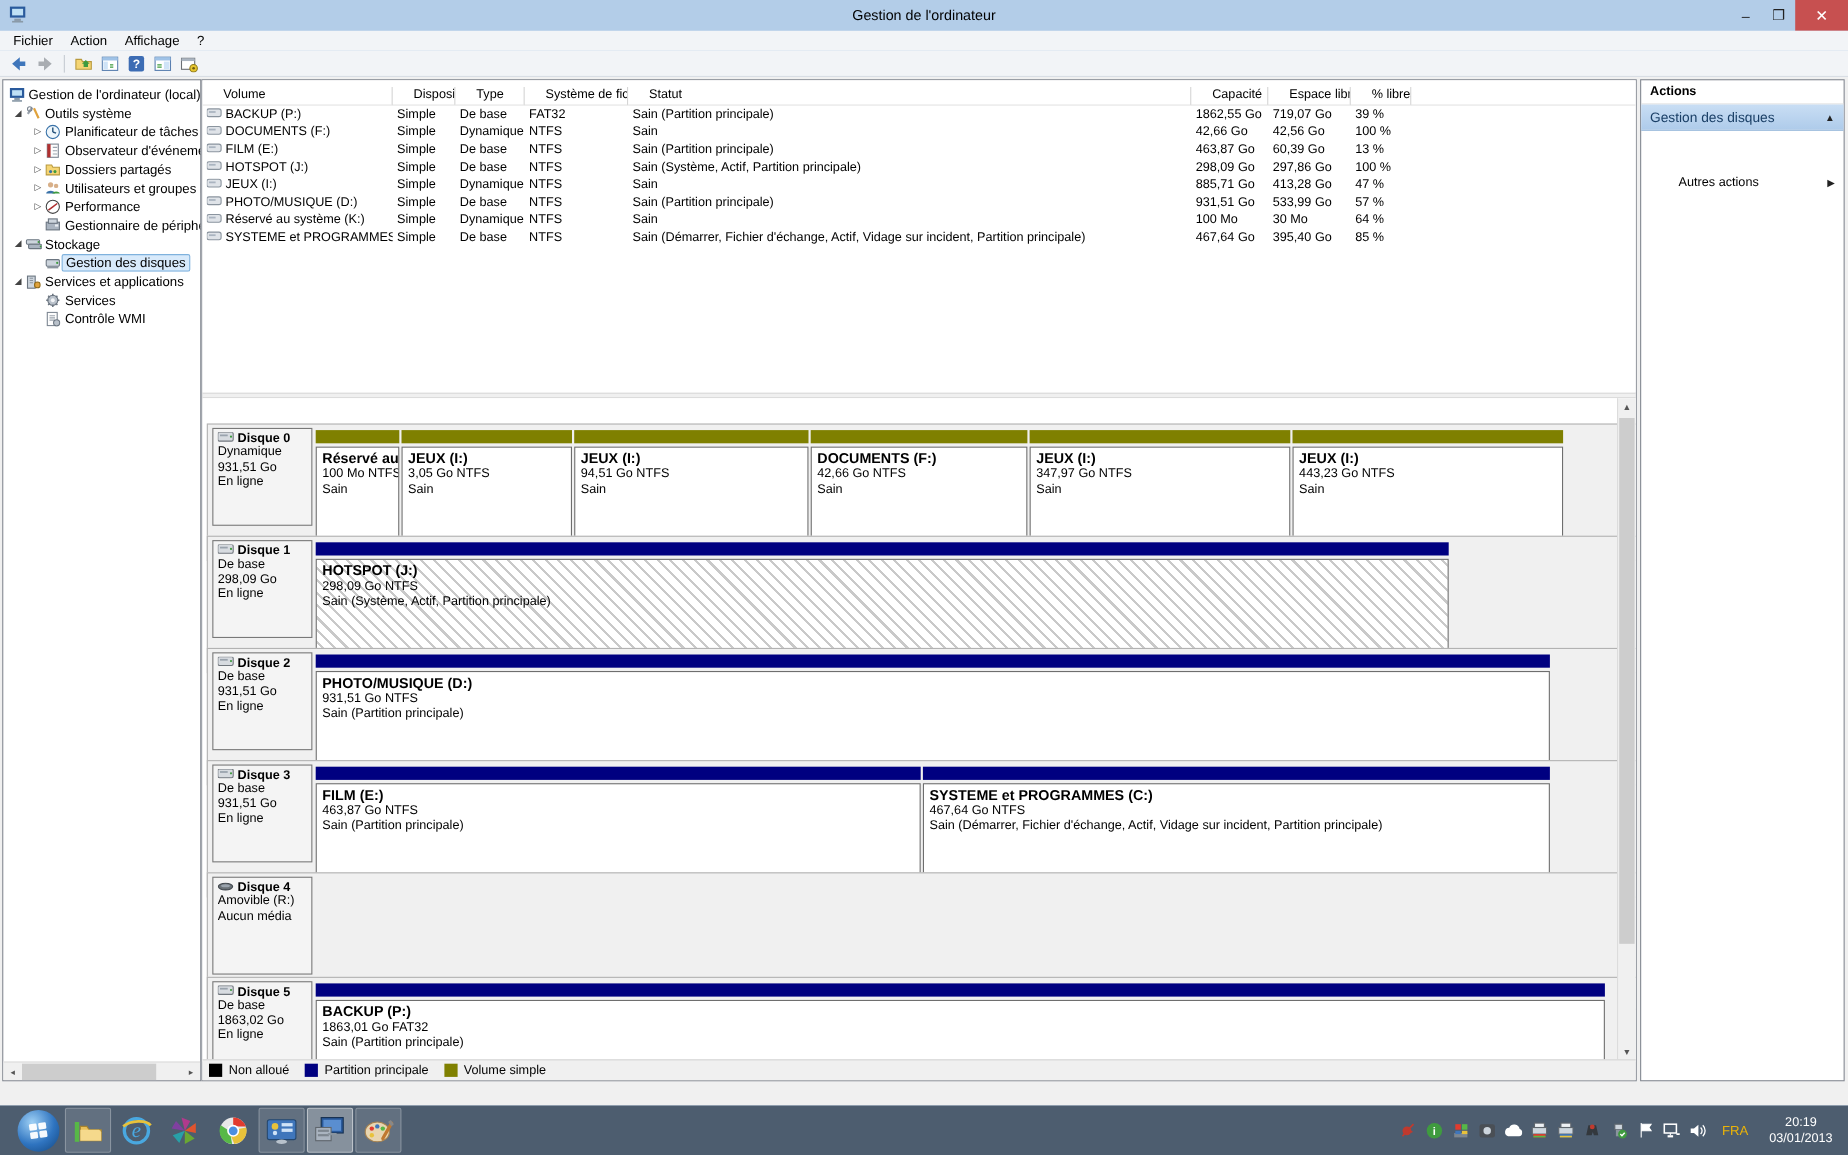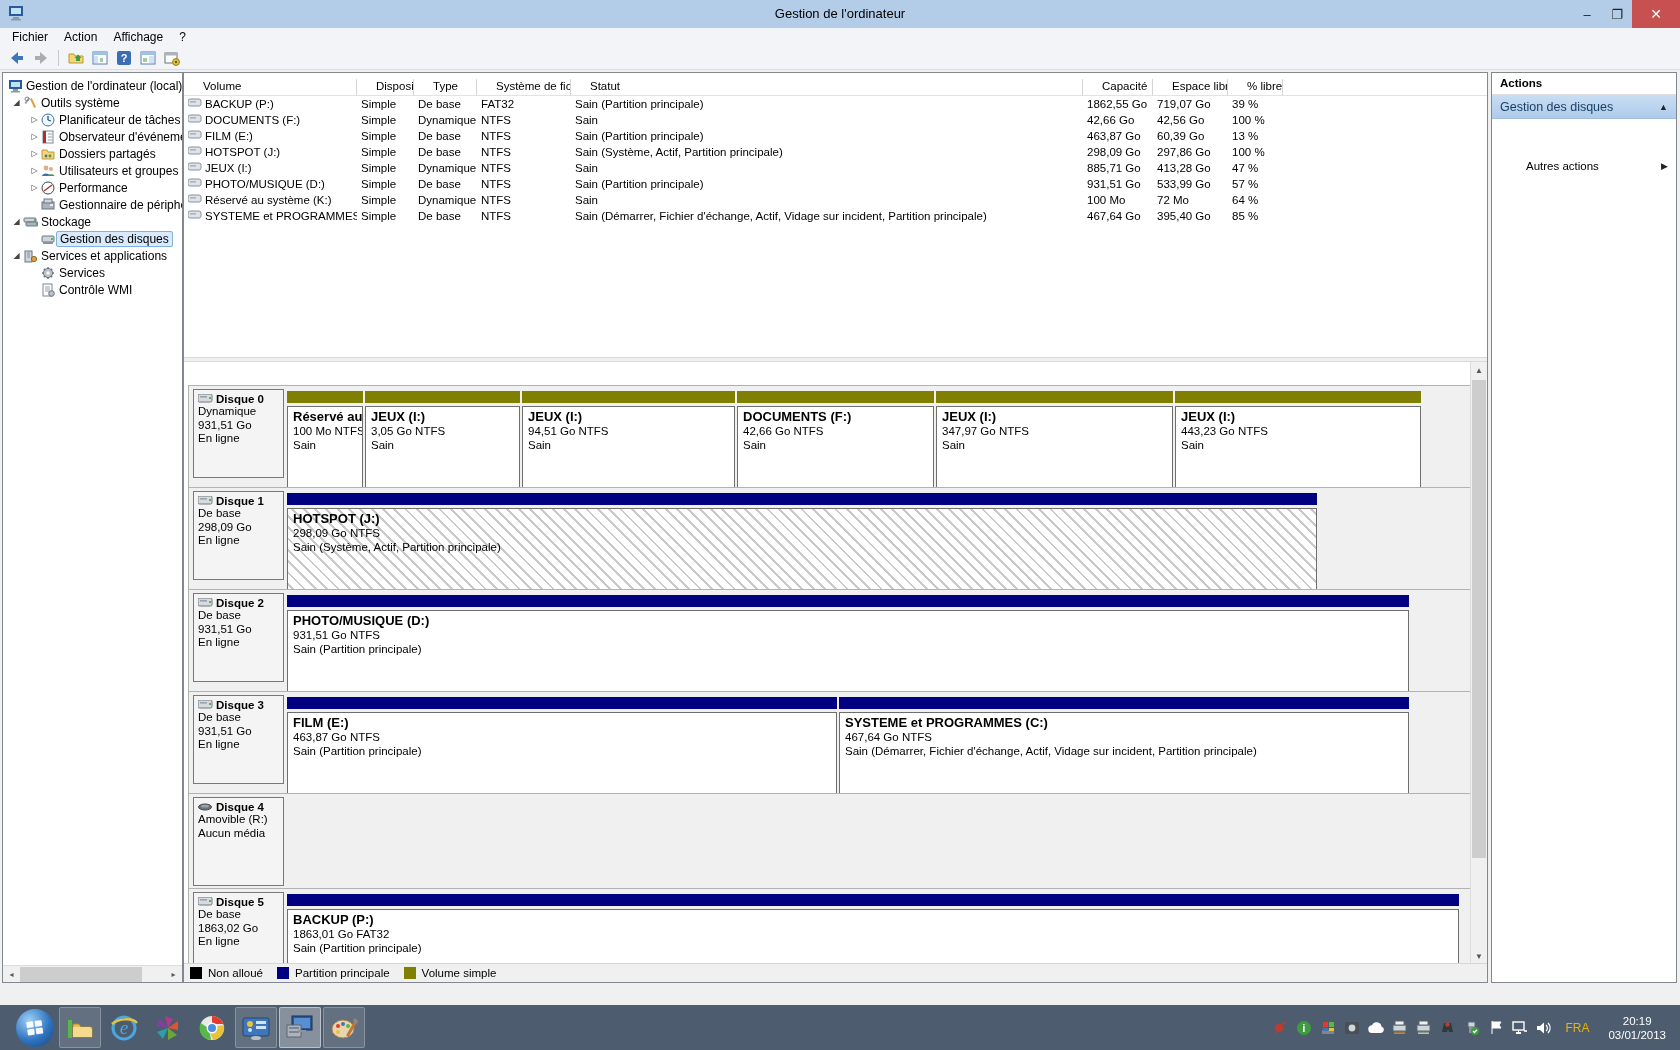--- a/index.html
+++ b/index.html
@@ -453,21 +453,21 @@
                   <rect x="0" y="1" width="13" height="7" rx="2" fill="#dfe3e8" stroke="#8a949e"></rect>
                   <rect x="2" y="3" width="6" height="1.6" fill="#aab4c0"></rect>
                 </svg></span>
               <span>Réservé au système (K:)</span>
             </div>
           <div class="c">Simple</div>
             <div class="c">Dynamique</div>
             <div class="c">NTFS</div>
             <div class="c">Sain</div>
             <div class="c">100 Mo</div>
-            <div class="c">72 Mo</div>
+            <div class="c">30 Mo</div>
             <div class="c">64 %</div>
             <div class="c"></div>
         </div>
         <div class="vol-row vol-grid">
           <div class="c">
               <span><svg width="14" height="10">
                   <rect x="0" y="1" width="13" height="7" rx="2" fill="#dfe3e8" stroke="#8a949e"></rect>
                   <rect x="2" y="3" width="6" height="1.6" fill="#aab4c0"></rect>
                 </svg></span>
               <span>SYSTEME et PROGRAMMES (C:)</span>

